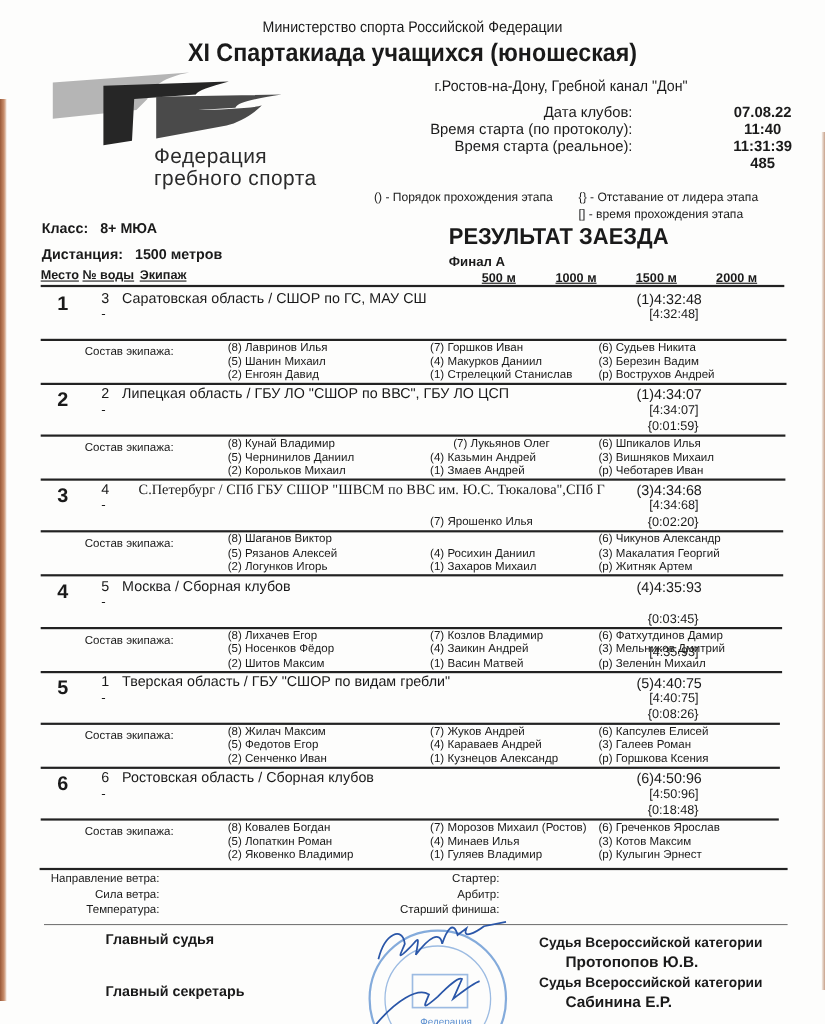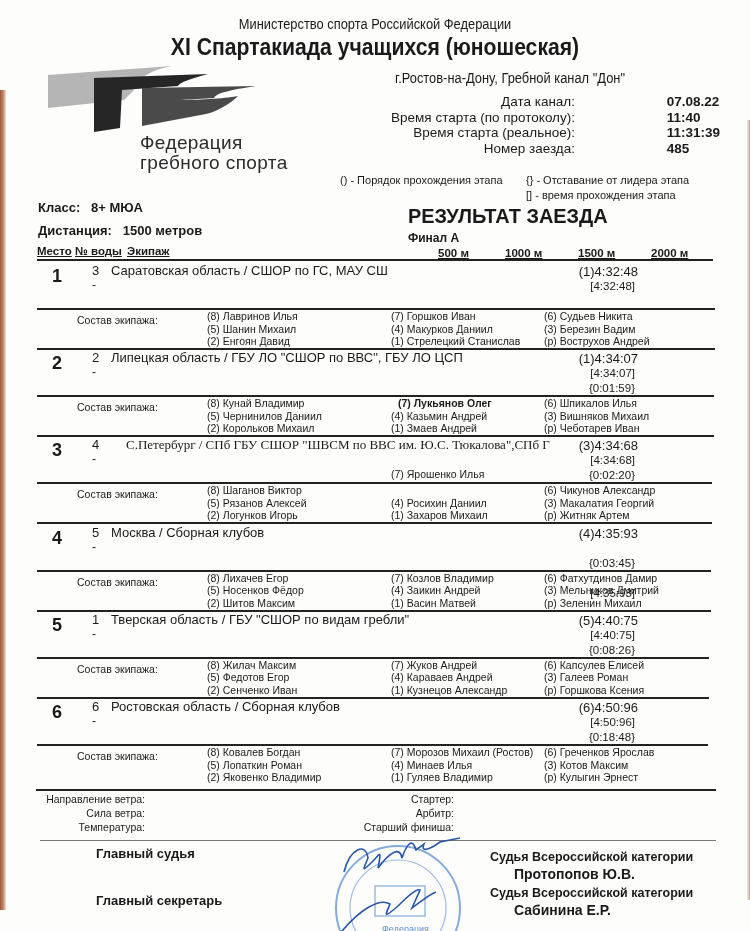--- a/index.html
+++ b/index.html
@@ -13,21 +13,21 @@
     background:linear-gradient(to right,#9a5a3a,#c98e6c 60%,#f2e6de); }
   .edge-right { position:absolute; right:0; top:120px; width:3px; height:780px;
     background:linear-gradient(to left,#c7a18a,#f5efe9); }
   .abs { position:absolute; white-space:nowrap; }
   .ministry { top:16px; left:0; width:750px; text-align:center; font-size:14px; transform:scaleX(.92); }
   .title { top:34px; left:0; width:750px; text-align:center; font-size:23px; font-weight:bold; transform:scaleX(.92); }
   .logo { position:absolute; left:30px; top:60px; width:230px; height:80px; }
   .fed-name { left:140px; top:133px; font-size:19px; line-height:20px; color:#2b2b2b; letter-spacing:.4px; }
   .venue { left:395px; top:70px; font-size:14px; transform:scaleX(.92); transform-origin:left; }
   .info-labels { right:175px; top:94px; text-align:right; font-size:13.5px; line-height:15.5px; }
-  .info-values { right:30px; top:94px; text-align:left; font-size:13.5px; line-height:15.5px; font-weight:bold; }
+  .info-values { right:30px; top:94px; text-align:center; font-size:13.5px; line-height:15.5px; font-weight:bold; }
   .legend { font-size:11px; }
   .class-line { left:38px; top:200px; font-size:13px; font-weight:bold; }
   .dist-line { left:38px; top:223px; font-size:13px; font-weight:bold; }
   .result-title { left:408px; top:204px; font-size:21px; font-weight:bold; transform:scaleX(.95); transform-origin:left; }
   .final { left:408px; top:231px; font-size:12px; font-weight:bold; }
   .col-head { top:245px; font-size:11.5px; font-weight:bold; text-decoration:underline; }
   .hline { position:absolute; height:0; border-top:2px solid #222; }
   .hline.thin { border-top-width:1.5px; }
   .place { font-size:18px; font-weight:bold; }
   .lane { font-size:13px; }
@@ -58,24 +58,23 @@
   <path d="M112 28 L226 26 C200 30 186 33 184 38 L150 40 C170 40 200 38 208 36 C200 44 186 52 176 54 L112 66 Z" fill="#4a4a4a"></path>
 </svg>
 <div class="abs fed-name">
   <div>Федерация</div>
   <div>гребного спорта</div>
 </div>
 
 <div class="abs venue">г.Ростов-на-Дону, Гребной канал "Дон"</div>
 
 <div class="abs info-labels">
-  <div>Дата канал:</div>
+  <div>Дата клубов:</div>
   <div>Время старта (по протоколу):</div>
   <div>Время старта (реальное):</div>
-  <div>Номер заезда:</div>
 </div>
 <div class="abs info-values">
   <div>07.08.22</div>
   <div>11:40</div>
   <div>11:31:39</div>
   <div>485</div>
 </div>
 
 <div class="abs legend" style="left:340px;top:174px;">() - Порядок прохождения этапа</div>
 <div class="abs legend" style="left:526px;top:174px;">{} - Отставание от лидера этапа</div>
@@ -126,21 +125,21 @@
     <div class="abs team" style="left:111px;top:350.2px;">Липецкая область / ГБУ ЛО "СШОР по ВВС", ГБУ ЛО ЦСП</div>
     <div class="abs dash" style="left:92px;top:365.2px;">-</div>
     <div class="abs t-main" style="right:112px;top:351.2px;">(1)4:34:07</div>
     <div class="abs t-sub" style="right:115px;top:367.2px;">[4:34:07]</div>
     <div class="abs t-sub" style="right:115px;top:382.2px;">{0:01:59}</div>
     <div class="hline" style="left:37px;top:395.2px;width:676.5px;"></div>
     <div class="abs crew-label" style="left:77px;top:401.2px;">Состав экипажа:</div>
     <div class="abs crew" style="left:207px;top:397.2px;">(8) Кунай Владимир</div>
     <div class="abs crew" style="left:207px;top:409.7px;">(5) Чернинилов Даниил</div>
     <div class="abs crew" style="left:207px;top:422.2px;">(2) Корольков Михаил</div>
-    <div class="abs crew" style="left:398px;top:397.2px;font-weight:bold;">(7) Лукьянов Олег</div>
+    <div class="abs crew" style="left:412px;top:397.2px;">(7) Лукьянов Олег</div>
     <div class="abs crew" style="left:391px;top:409.7px;">(4) Казьмин Андрей</div>
     <div class="abs crew" style="left:391px;top:422.2px;">(1) Змаев Андрей</div>
     <div class="abs crew" style="left:544px;top:397.2px;">(6) Шпикалов Илья</div>
     <div class="abs crew" style="left:544px;top:409.7px;">(3) Вишняков Михаил</div>
     <div class="abs crew" style="left:544px;top:422.2px;">(р) Чеботарев Иван</div>
     <div class="hline" style="left:37px;top:435.2px;width:676.5px;"></div>
     <div class="abs place" style="left:52px;top:440.4px;">3</div>
     <div class="abs lane" style="left:92px;top:437.4px;">4</div>
     <div class="abs team" style="left:126px;top:437.4px;font-family:Liberation Serif, serif;">С.Петербург / СПб ГБУ СШОР "ШВСМ по ВВС им. Ю.С. Тюкалова",СПб Г</div>
     <div class="abs dash" style="left:92px;top:452.4px;">-</div>

